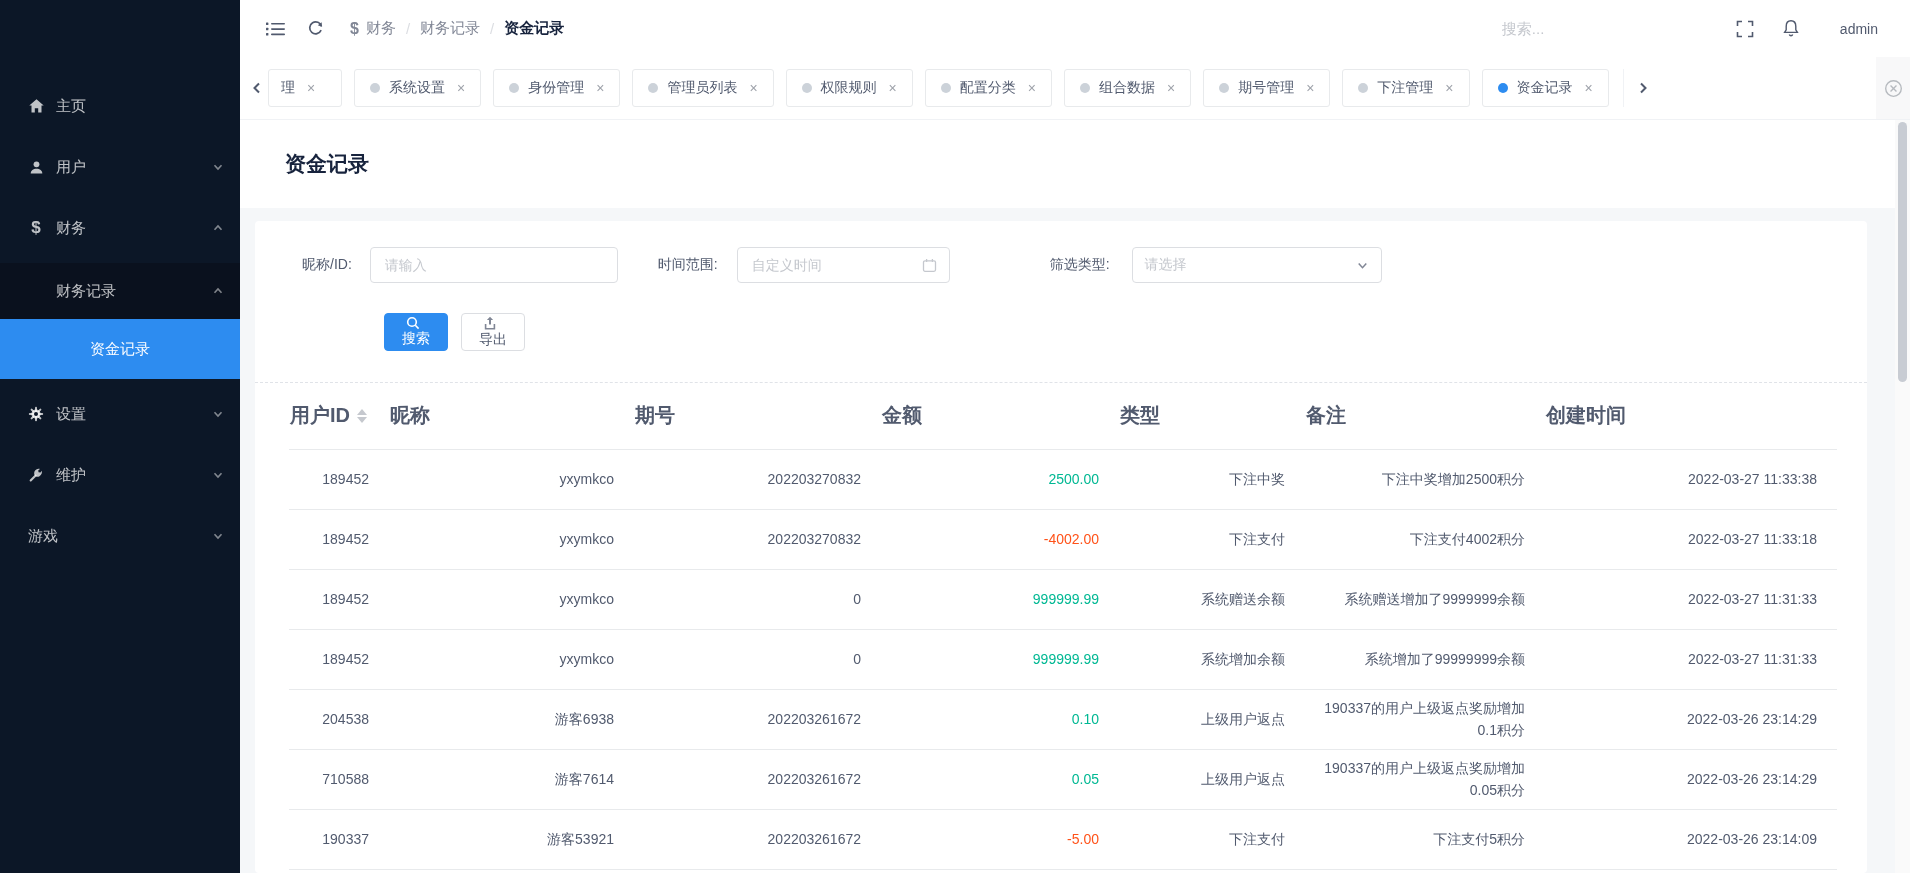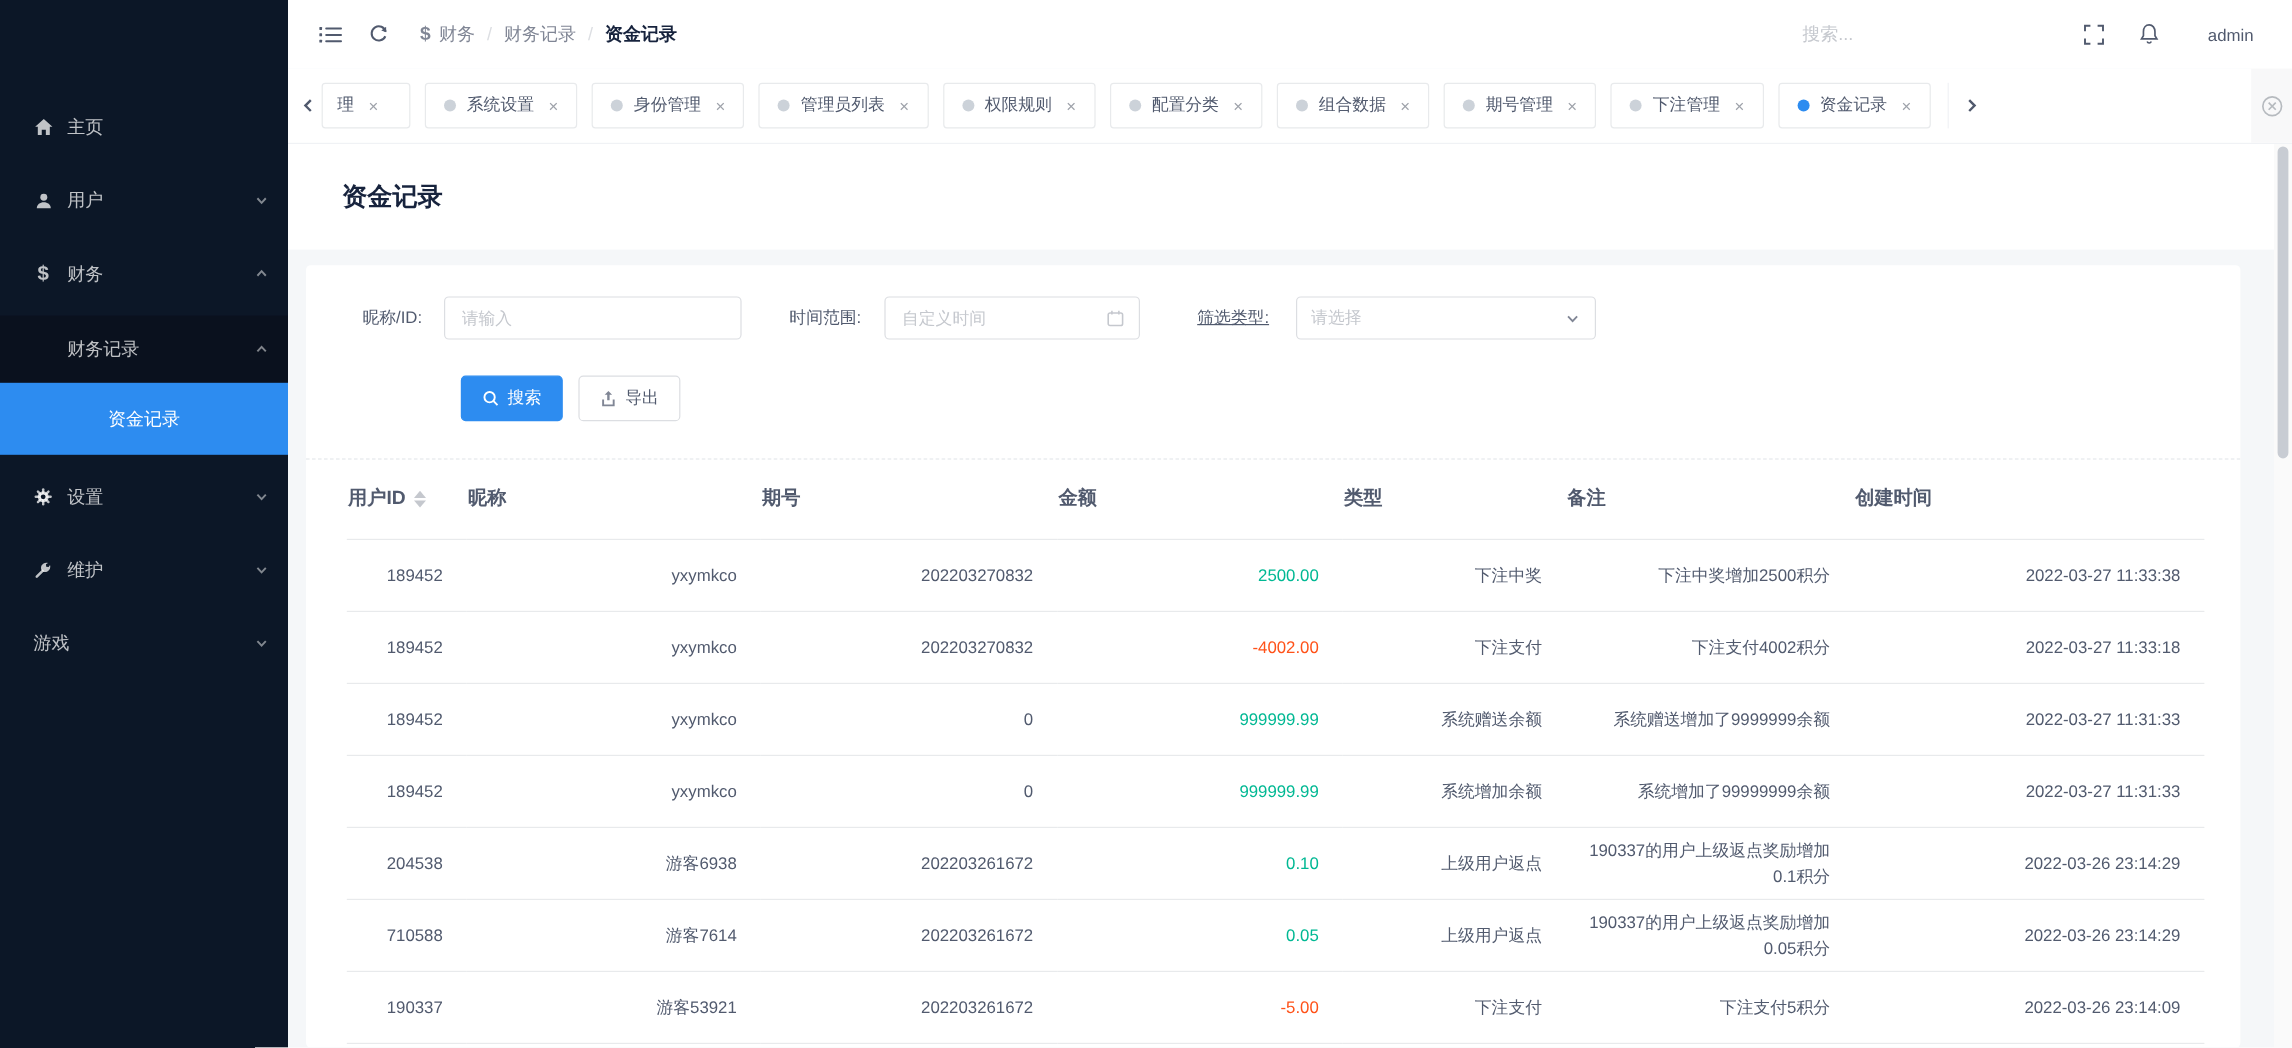--- a/index.html
+++ b/index.html
@@ -73,37 +73,37 @@
   .f-label { font-size:14px; color:#515a6e; }
   .lbl-nick { margin-left:13px; }
   .inp { height:36px; border:1px solid #dcdee2; border-radius:4px; display:flex; align-items:center;
     padding:0 12px; background:#fff; }
   .inp input { border:none; outline:none; width:100%; font-size:14px; color:#515a6e; font-family:inherit; }
   .inp input::placeholder { color:#c5c8ce; }
   .inp-nick { width:248px; margin-left:18px; }
   .lbl-time { margin-left:40px; }
   .inp-time { width:213px; margin-left:19px; }
   .inp-time .cal { margin-left:auto; color:#c5c8ce; }
-  .lbl-type { margin-left:48px;text-decoration:underline; }
+  .lbl-type { margin-left:100px; }
   .select { width:250px; margin-left:22px; cursor:pointer; }
   .select .sel-text { font-size:14px; color:#c5c8ce; }
   .select .sel-chev { margin-left:auto; color:#808695; }
 
   .btn-row { display:flex; align-items:center; margin-top:30px; padding-left:95px; }
   .btn { height:38px; border-radius:4px; display:inline-flex; align-items:center; justify-content:center;
-    font-size:14px; cursor:pointer; padding:0 17px; }
+    font-size:14px; cursor:pointer; padding:0 17px;flex-direction:column; }
   .btn-primary { background:#2d8cf0; color:#fff; border:1px solid #2d8cf0; }
   .btn-primary .b-icon { margin-right:7px; display:flex; }
   .btn-default { background:#fff; color:#515a6e; border:1px solid #dcdee2; margin-left:13px; }
   .btn-default .b-icon { margin-right:7px; display:flex; color:#808695; }
 
   .table-divider { border-top:1px dashed #e0e3e8; margin:31px -30px 0 -34px; }
 
   table.grid { width:100%; border-collapse:collapse; table-layout:fixed; }
-  .grid th { text-align:left; font-size:16px; font-weight:700; color:#515a6e; height:66px;
+  .grid th { text-align:left; font-size:20px; font-weight:700; color:#515a6e; height:66px;
     border-bottom:1px solid #e8eaec; padding-right:20px; }
   .grid td { font-size:14px; color:#515a6e; height:60px; border-bottom:1px solid #e8eaec;
     padding-right:20px; line-height:22px;text-align:right; }
   .grid th .th-wrap { display:flex; align-items:center; }
   .sort { display:inline-flex; flex-direction:column; margin-left:7px; cursor:pointer; }
   .sort i { display:block; width:0; height:0; border-left:5px solid transparent; border-right:5px solid transparent; }
   .sort .s-up { border-bottom:6px solid #c5c8ce; margin-bottom:2px; }
   .sort .s-down { border-top:6px solid #c5c8ce; }
   td.amount.pos { color:#00b893; }
   td.amount.neg { color:#ff5219; }

